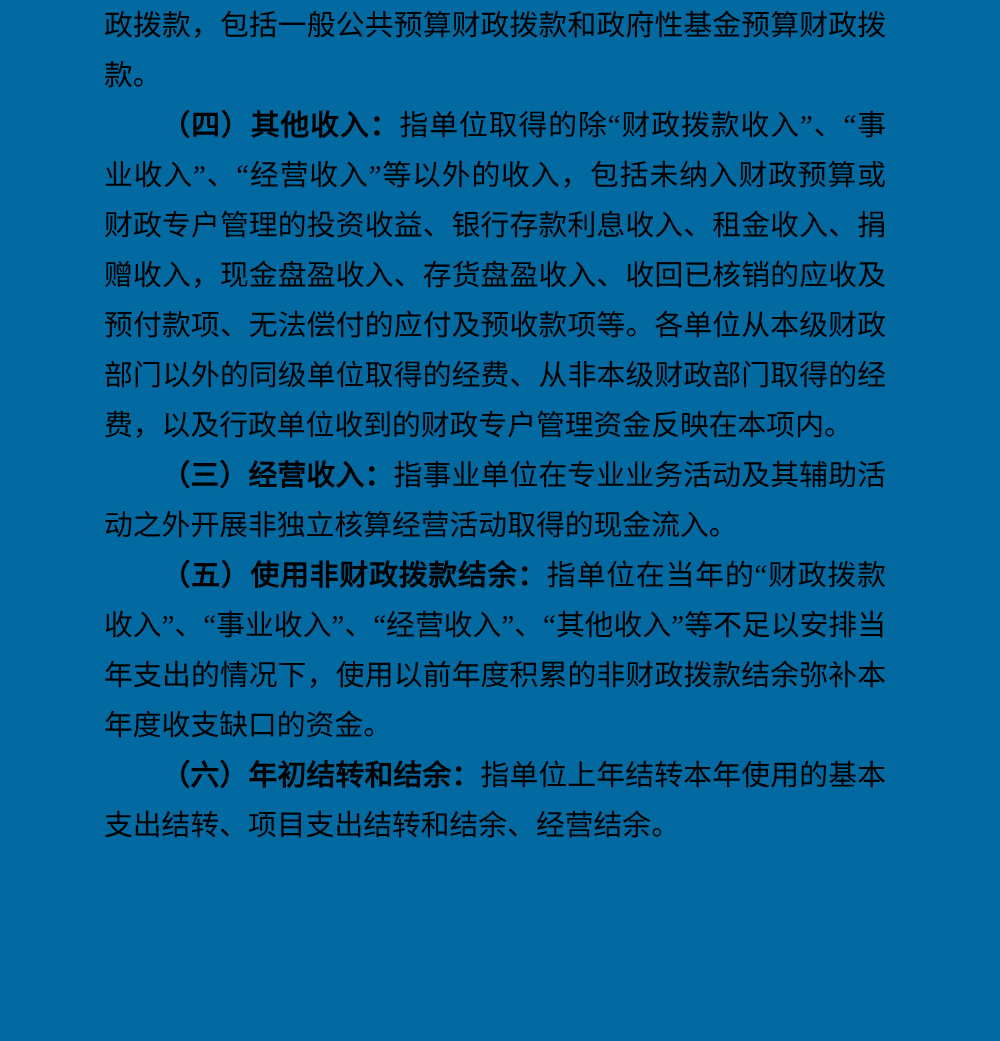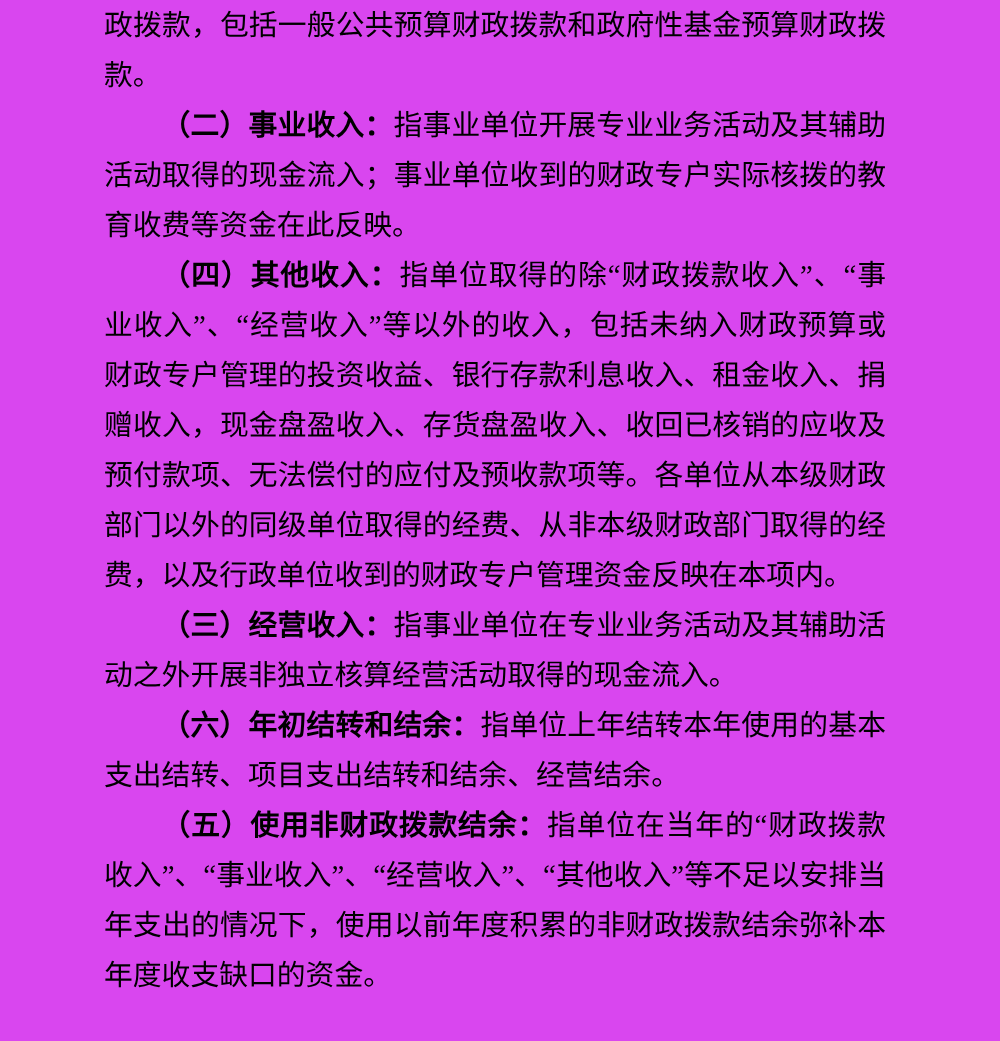--- a/index.html
+++ b/index.html
@@ -9,21 +9,21 @@
   body {
     width: 1000px;
     height: 1041px;
     background: #ffffff;
     overflow: hidden;
   }
   .doc-page {
     position: relative;
     width: 1000px;
     height: 1041px;
-    background: #d946ef;
+    background: #0369a1;
   }
   .doc-content {
     position: absolute;
     left: 104px;
     top: 0;
     width: 782px;
     font-family: "Liberation Serif", "DejaVu Serif", serif;
     font-size: 28.8px;
     line-height: 50px;
     color: #000000;
@@ -43,24 +43,23 @@
   }
 </style>
 </head>
 <body>
 
 <div class="doc-page">
   <div class="doc-content">
 
     <p><span class="para-head"></span><span>政拨款，包括一般公共预算财政拨款和政府性基金预算财政拨款。</span></p>
 
-    <p class="para-indent"><span class="para-head">（二）事业收入：</span><span>指事业单位开展专业业务活动及其辅助活动取得的现金流入；事业单位收到的财政专户实际核拨的教育收费等资金在此反映。</span></p>
 
     <p class="para-indent"><span class="para-head">（四）其他收入：</span><span>指单位取得的除“财政拨款收入”、“事业收入”、“经营收入”等以外的收入，包括未纳入财政预算或财政专户管理的投资收益、银行存款利息收入、租金收入、捐赠收入，现金盘盈收入、存货盘盈收入、收回已核销的应收及预付款项、无法偿付的应付及预收款项等。各单位从本级财政部门以外的同级单位取得的经费、从非本级财政部门取得的经费，以及行政单位收到的财政专户管理资金反映在本项内。</span></p>
 
     <p class="para-indent"><span class="para-head">（三）经营收入：</span><span>指事业单位在专业业务活动及其辅助活动之外开展非独立核算经营活动取得的现金流入。</span></p>
 
+    <p class="para-indent"><span class="para-head">（五）使用非财政拨款结余：</span><span>指单位在当年的“财政拨款收入”、“事业收入”、“经营收入”、“其他收入”等不足以安排当年支出的情况下，使用以前年度积累的非财政拨款结余弥补本年度收支缺口的资金。</span></p>
+
     <p class="para-indent"><span class="para-head">（六）年初结转和结余：</span><span>指单位上年结转本年使用的基本支出结转、项目支出结转和结余、经营结余。</span></p>
-
-    <p class="para-indent"><span class="para-head">（五）使用非财政拨款结余：</span><span>指单位在当年的“财政拨款收入”、“事业收入”、“经营收入”、“其他收入”等不足以安排当年支出的情况下，使用以前年度积累的非财政拨款结余弥补本年度收支缺口的资金。</span></p>
 
   </div>
 </div>
 
 </body></html>

